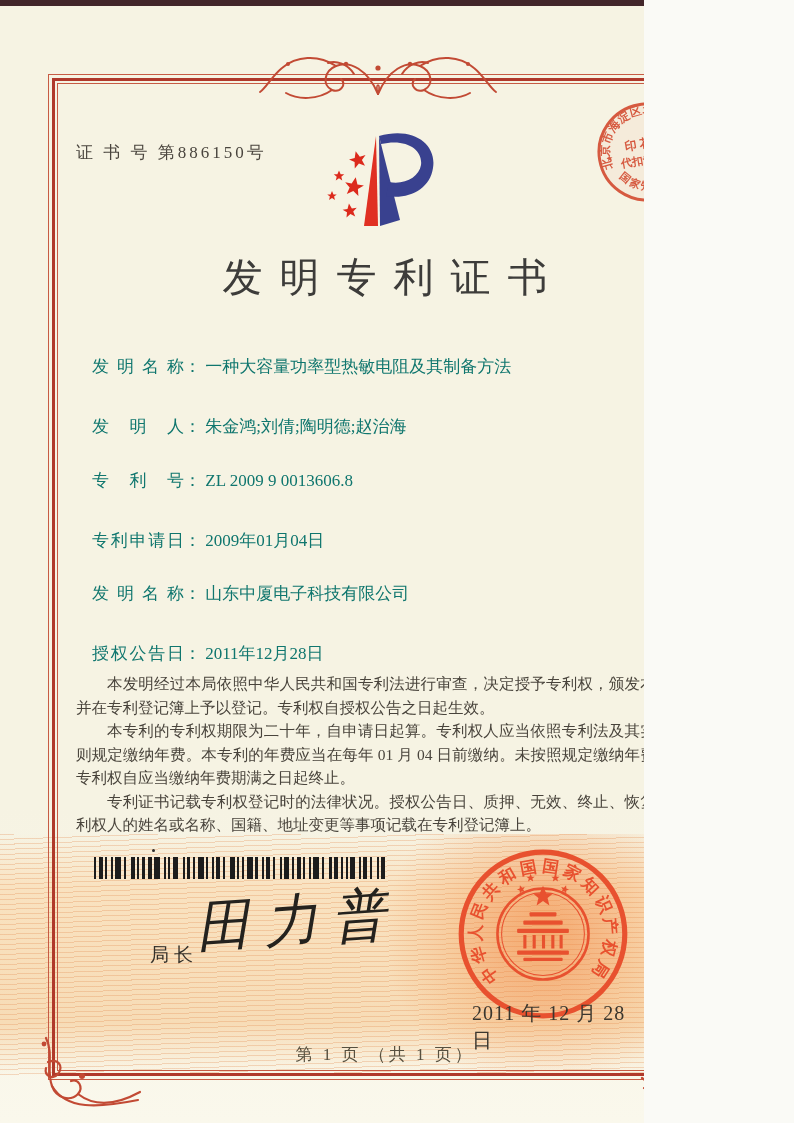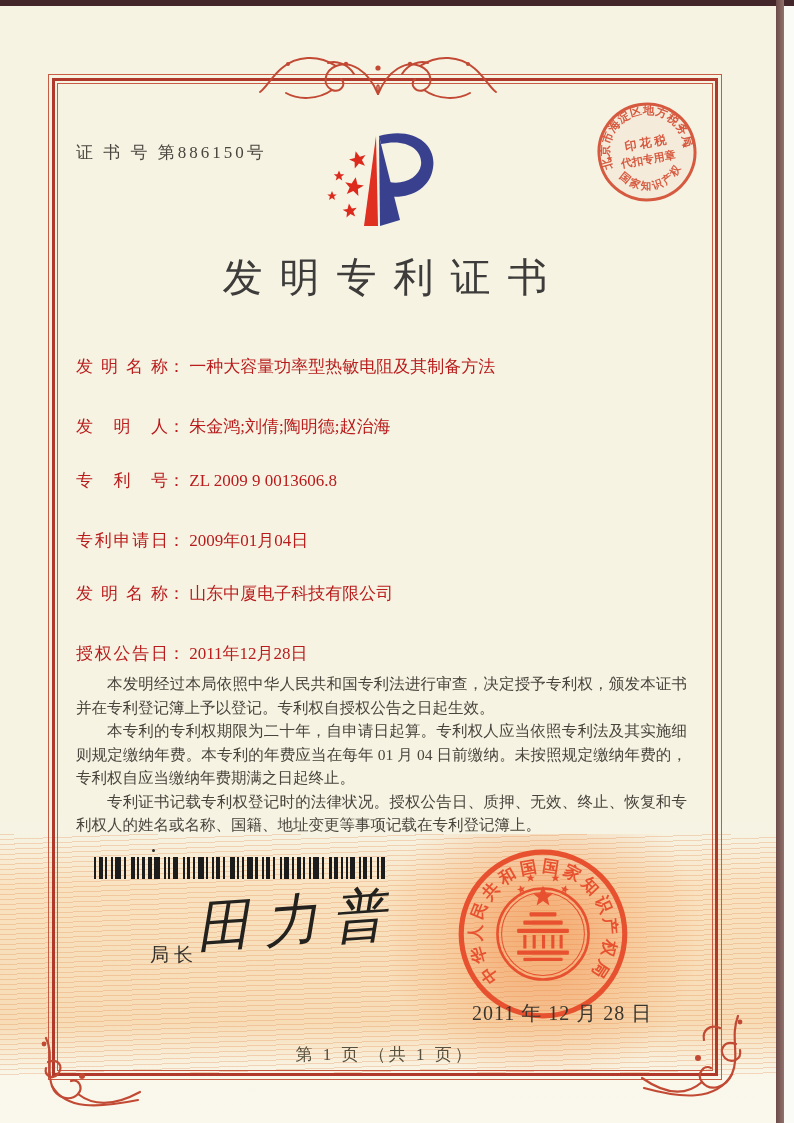--- a/index.html
+++ b/index.html
@@ -1,36 +1,36 @@
 <!DOCTYPE html>
 <html><head>
 <meta charset="utf-8">
 <style>
   html,body{margin:0;padding:0;}
   body{width:794px;height:1123px;background:#fafaf6;font-family:"Liberation Serif","DejaVu Serif",serif;}
-  #page{position:relative;width:794px;height:1123px;overflow:hidden;background:#fafaf6;}
+  #page{position:relative;width:644px;height:1123px;overflow:hidden;background:#fafaf6;}
   .paper{position:absolute;left:0;top:0;width:778px;height:1123px;
     background:linear-gradient(to bottom,#f6f3e3 0%,#f6f3e3 72%,#faf8ec 100%);}
   .edge-top{position:absolute;left:0;top:0;width:794px;height:6px;background:#42262a;}
   .edge-right{position:absolute;left:776px;top:0;width:8px;height:1123px;
     background:linear-gradient(to right,#6b4a48,#92726c);}
   .guilloche{position:absolute;left:0;top:834px;width:778px;height:242px;
     background:
       radial-gradient(circle 220px at 543px 100px, rgba(243,138,58,.55), rgba(243,138,58,0) 72%),
       repeating-linear-gradient(178deg, rgba(226,138,80,.30) 0 1px, rgba(255,244,228,0) 1px 5px),
       linear-gradient(to bottom, rgba(252,240,220,0) 0%, #f9e2c0 22%, #f7dcb6 78%, rgba(252,243,228,0) 100%);}
   .frame{position:absolute;left:52px;top:78px;width:666px;height:998px;box-sizing:border-box;
     border:3px solid #b0392b;}
   .frame::before{content:'';position:absolute;inset:2px;border:1px solid #c75b44;}
   .frame::after{content:'';position:absolute;inset:-7px;border:1px solid #c75b44;}
   .abs{position:absolute;}
   .cert-number{left:76px;top:141px;font-size:17px;letter-spacing:3px;color:#4a453e;}
   .title{left:52px;top:250px;width:666px;text-align:center;font-size:40px;color:#3d3c3a;
     letter-spacing:17px;text-indent:17px;}
-  .field{left:76px;font-size:17px;color:#b91c1c;white-space:nowrap;}
+  .field{left:92px;font-size:17px;color:#0f766e;white-space:nowrap;}
   .field-label{display:inline-block;width:92px;text-align:justify;text-align-last:justify;vertical-align:bottom;}
   .f0{top:355px}.f1{top:415px}.f2{top:469px}.f3{top:529px}.f4{top:582px}.f5{top:642px}
   .paras{left:76px;top:672px;width:611px;font-size:15.5px;line-height:23.5px;
     text-align:justify;color:#49443c;}
   .paras p{margin:0;text-indent:2em;}
   .barcode{left:94px;top:857px;width:334px;height:22px;font-size:0;white-space:nowrap;overflow:hidden;}
   .barcode i{display:inline-block;height:100%;background:#1c1c1c;}
   .barcode s{display:inline-block;height:100%;}
   .bc-dot{left:152px;top:849px;width:3px;height:3px;border-radius:50%;background:#2a2a2a;}
   .sig-label{left:150px;top:942px;font-size:19px;letter-spacing:5px;color:#33302a;}

